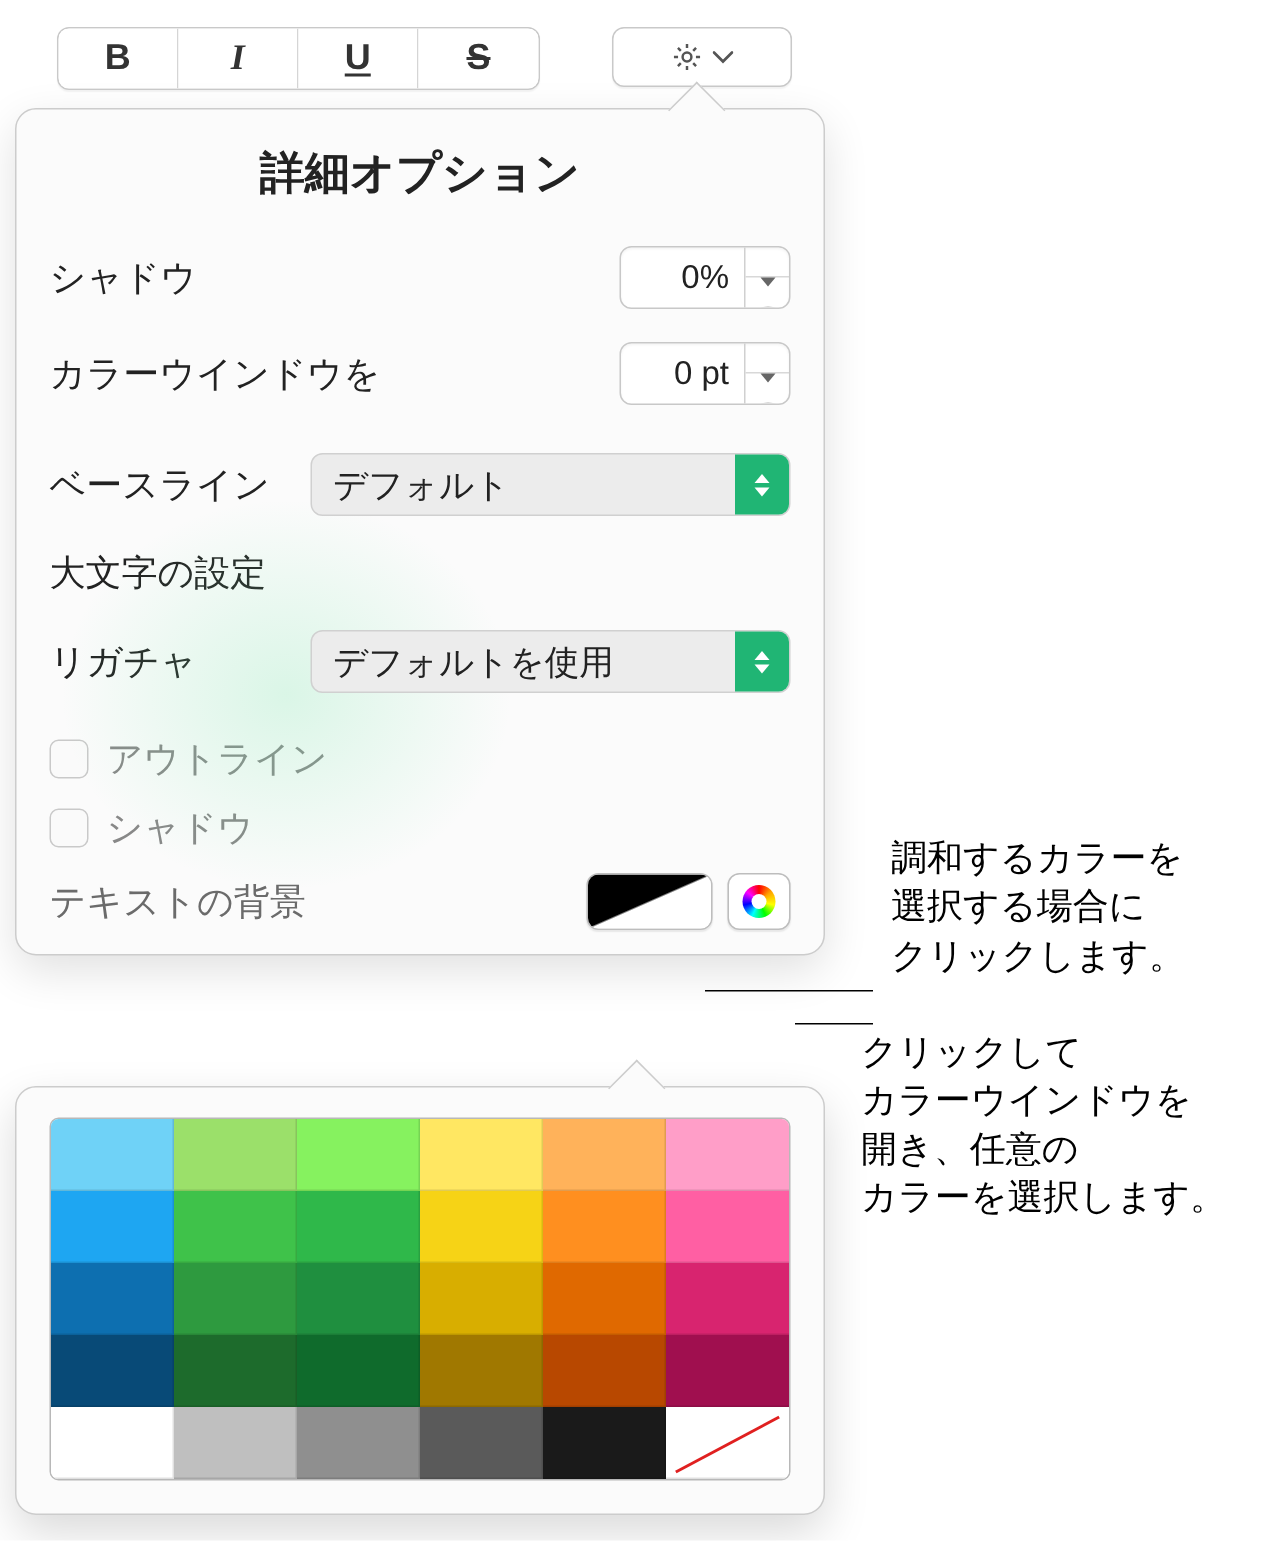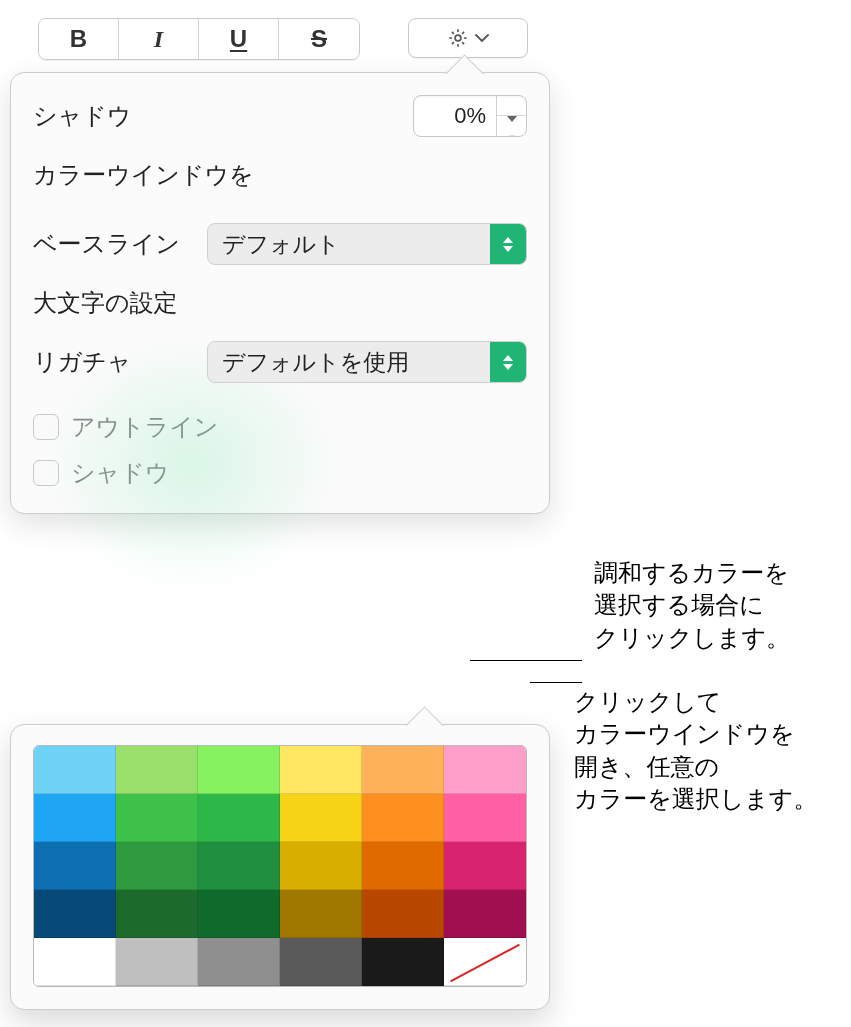--- a/index.html
+++ b/index.html
@@ -268,38 +268,50 @@
     <circle cx="12" cy="12" r="3.2"></circle>
     <path d="M12 2.5v3M12 18.5v3M21.5 12h-3M5.5 12h-3M18.6 5.4l-2.1 2.1M7.5 16.5l-2.1 2.1M18.6 18.6l-2.1-2.1M7.5 7.5 5.4 5.4"></path>
   </svg>
   <svg class="chev-icon" viewBox="0 0 14 10">
     <path d="M1 2l6 6 6-6" fill="none" stroke="#555" stroke-width="1.8" stroke-linecap="round"></path>
   </svg>
 </div>
 
 <div class="panel">
   <div class="panel-glow"></div>
+  <div class="panel-title">詳細オプション</div>
 
   <div class="row">
     <div class="row-label">シャドウ</div>
     <div class="stepper">
       <div class="stepper-val">0%</div>
       <div class="stepper-arrows">
         <div>
             <div class="caret-up"></div>
           </div>
         <div>
             <div class="caret-down"></div>
           </div>
       </div>
     </div>
   </div>
 
   <div class="row">
     <div class="row-label">カラーウインドウを</div>
+    <div class="stepper">
+      <div class="stepper-val">0 pt</div>
+      <div class="stepper-arrows">
+        <div>
+            <div class="caret-up"></div>
+          </div>
+        <div>
+            <div class="caret-down"></div>
+          </div>
+      </div>
+    </div>
   </div>
 
   <div style="height:10px"></div>
 
   <div class="row">
     <div class="row-label">ベースライン</div>
     <div class="select">
       <span>デフォルト</span>
       <div class="select-cap">
           <div class="su"></div>
@@ -327,20 +339,29 @@
 
   <div class="checkbox-row">
     <div class="checkbox"></div>
     <div class="checkbox-label">アウトライン</div>
   </div>
   <div class="checkbox-row">
     <div class="checkbox"></div>
     <div class="checkbox-label">シャドウ</div>
   </div>
 
+  <div class="bg-row">
+    <div class="bg-label">テキストの背景</div>
+    <div class="color-controls">
+      <div class="swatch-btn"></div>
+      <div class="wheel-btn">
+        <div class="wheel"></div>
+      </div>
+    </div>
+  </div>
 </div>
 
 <div class="picker">
   <div class="grid" id="color-grid">
       <div class="cell" style="background: rgb(111, 210, 247);"></div>
       <div class="cell" style="background: rgb(155, 224, 106);"></div>
       <div class="cell" style="background: rgb(134, 242, 95);"></div>
       <div class="cell" style="background: rgb(255, 231, 98);"></div>
       <div class="cell" style="background: rgb(255, 178, 90);"></div>
       <div class="cell" style="background: rgb(255, 158, 200);"></div>

